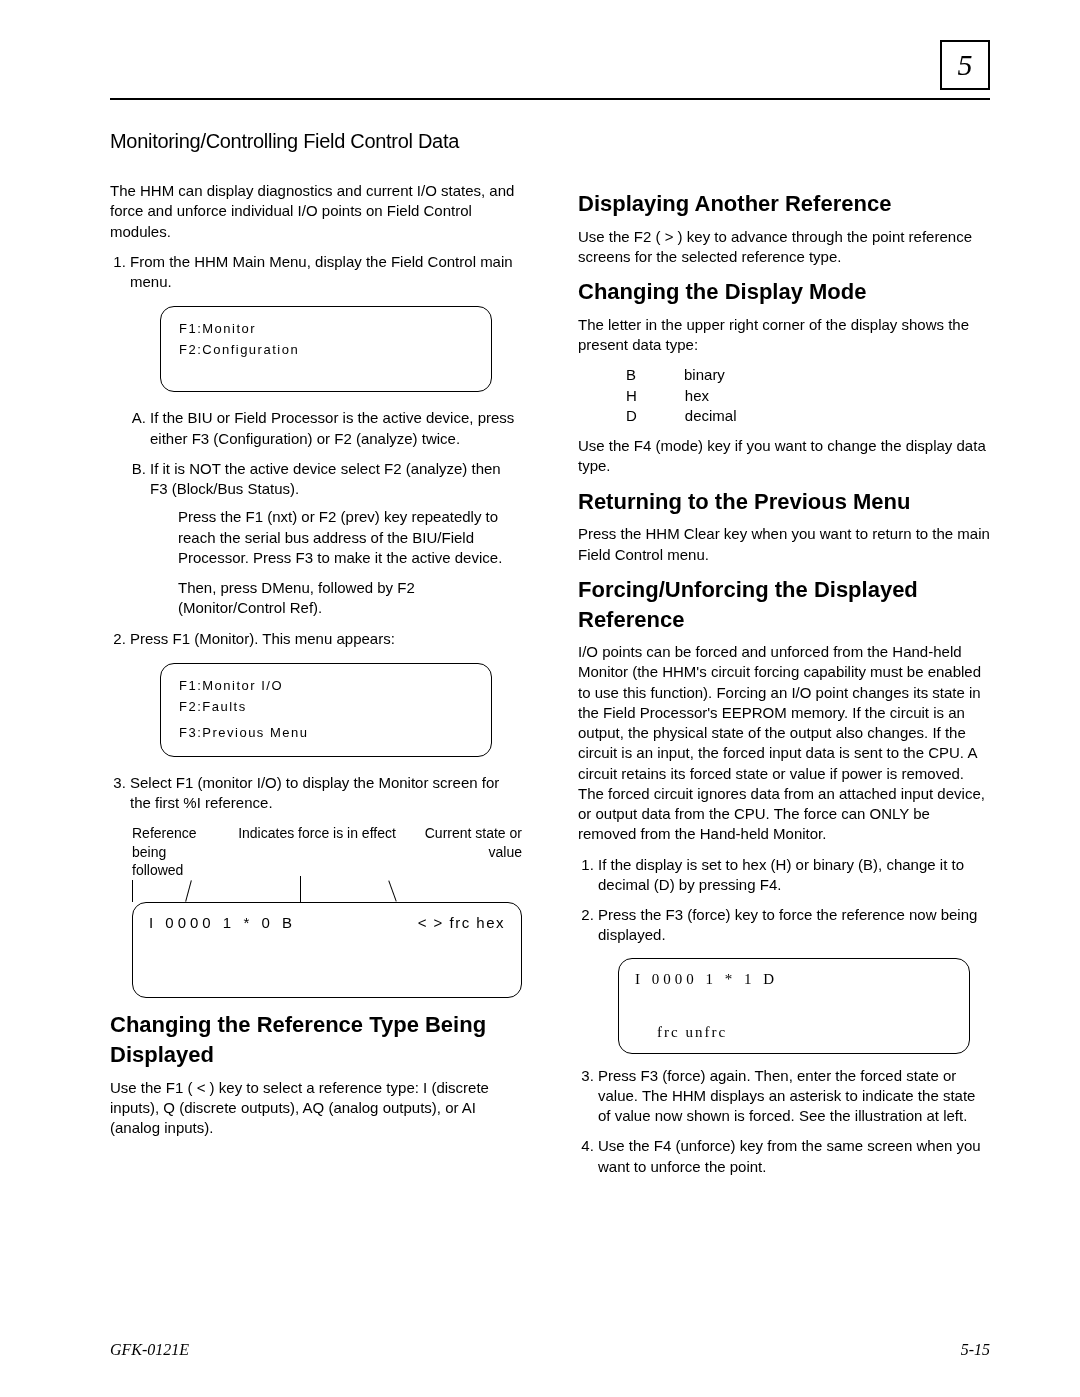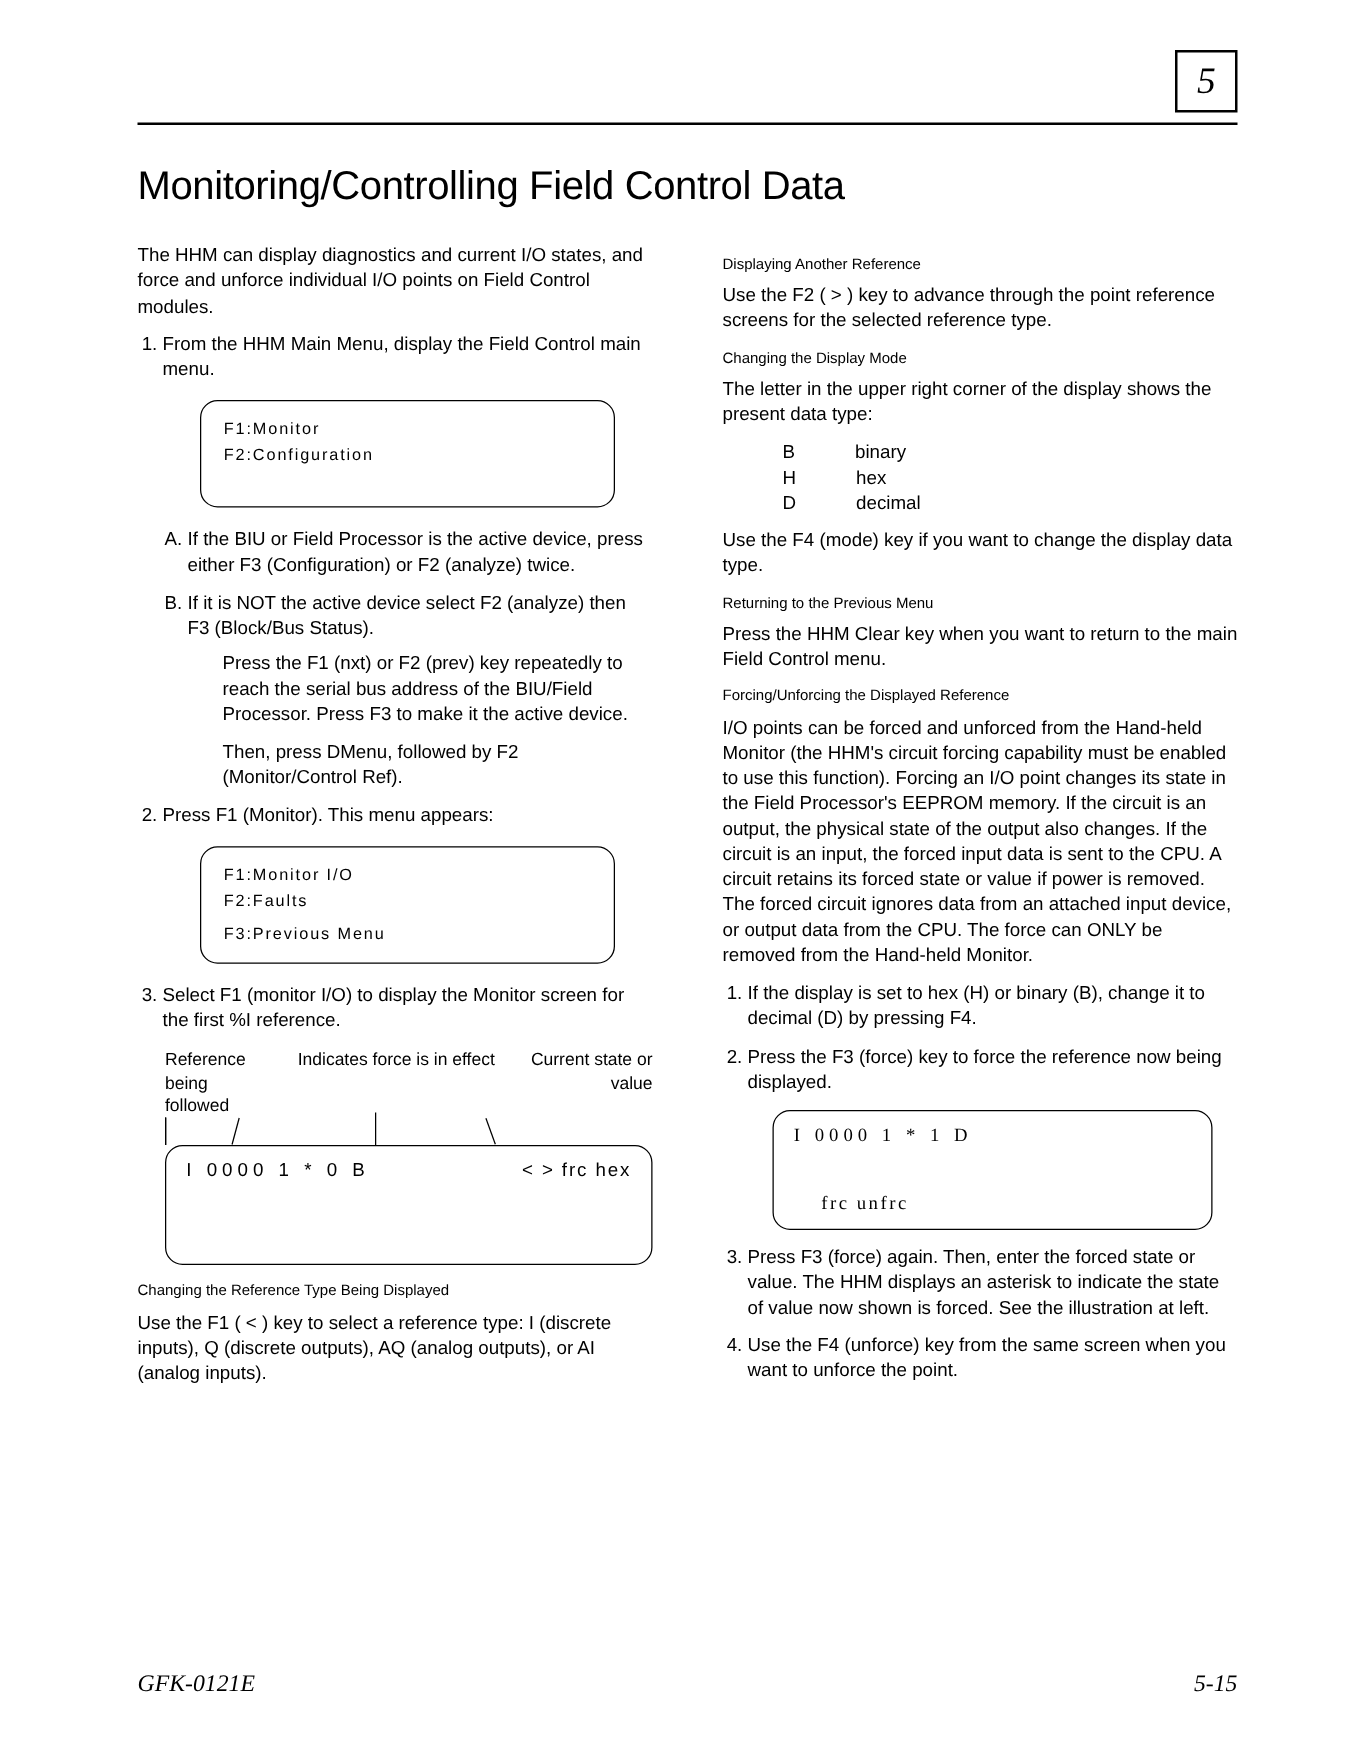--- a/index.html
+++ b/index.html
@@ -26,34 +26,34 @@
     font-style: italic;
     font-family: "Times New Roman", serif;
   }
   .rule {
     border: none;
     border-top: 2px solid #000;
     margin-top: 58px;
     margin-bottom: 30px;
   }
   h1 {
-    font-size: 32px;
+    font-size: 20px;
     font-weight: 400;
     margin-bottom: 28px;
     letter-spacing: -0.3px;
   }
   .cols {
     display: flex;
     gap: 56px;
   }
   .col { width: 50%; font-size: 15px; line-height: 1.35; }
   .col p { margin-bottom: 10px; }
   .col h2 {
-    font-size: 12px;
-    font-weight: 400;
+    font-size: 22px;
+    font-weight: 700;
     margin-top: 8px;
     margin-bottom: 8px;
   }
   ol.main { list-style: decimal; padding-left: 20px; }
   ol.main > li { margin-bottom: 10px; }
   ol.sub-alpha { list-style: upper-alpha; padding-left: 20px; margin-top: 10px; }
   ol.sub-alpha > li { margin-bottom: 10px; }
   .inner-para { margin-left: 28px; margin-top: 8px; margin-bottom: 8px; }
   .lcd {
     border: 1.5px solid #000;
@@ -84,21 +84,21 @@
     letter-spacing:1.5px; font-size:15px;
     height: 96px;
     display:flex; flex-direction:row; justify-content:space-between;
   }
   .monitor-lcd .row1 { letter-spacing: 4px; }
   .mode-table { margin: 6px 0 10px 48px; }
   .mode-table div { display:flex; gap:48px; }
   .footer {
     position:absolute; bottom:38px; left:110px; right:90px;
     display:flex; justify-content:space-between;
-    font-style:italic; font-family:"Times New Roman", serif; font-size:19px;
+    font-style:italic; font-family:"Times New Roman", serif; font-size:16px;
   }
   .force-lcd {
     border:1.5px solid #000; border-radius:14px;
     padding:10px 16px; font-family:Liberation Serif, serif;
     letter-spacing:1.5px; font-size:15px;
     height: 96px; margin: 12px 20px 12px 20px;
     display:flex; flex-direction:column; justify-content:space-between;
   }
   .force-lcd .row1 { letter-spacing:4px; }
   .force-lcd .row2 { padding-left:22px; letter-spacing:2px;}

